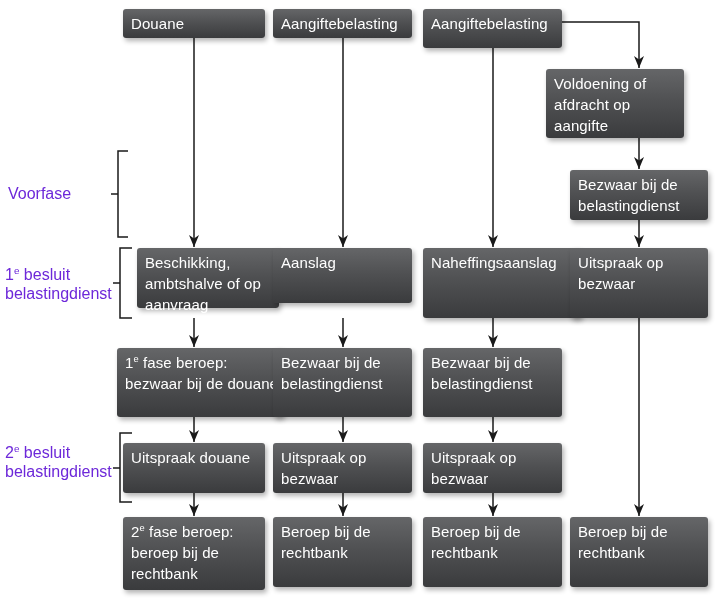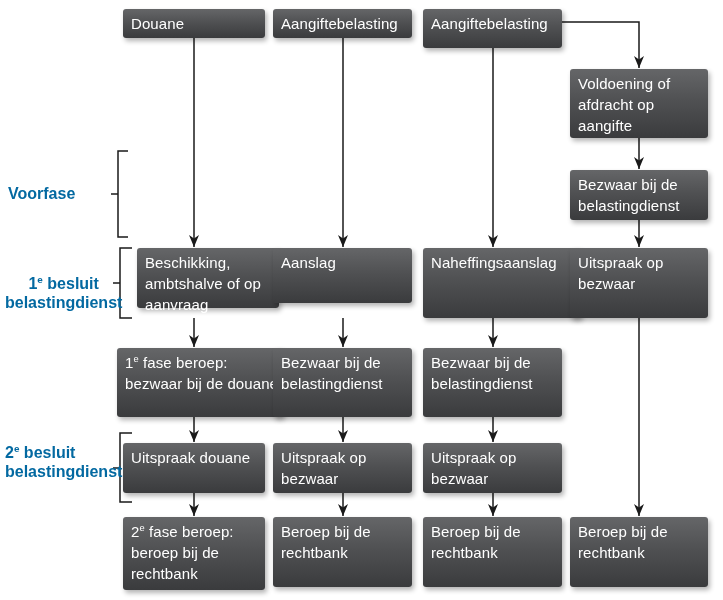--- a/index.html
+++ b/index.html
@@ -29,25 +29,24 @@
     padding: 4px 4px 4px 8px;
     letter-spacing: 0.1px;
   }
   .box sup {
     font-size: 0.62em;
     line-height: 0;
     vertical-align: super;
   }
   .side-label {
     position: absolute;
-    color: #0369a1;
+    color: #6d28d9;
     font-size: 16px;
     line-height: 19px;
     white-space: nowrap;
-    font-weight: bold;
   }
   .side-label sup {
     font-size: 0.62em;
     line-height: 0;
     vertical-align: super;
   }
   .stroke {
     stroke: #1a1a1a;
     stroke-width: 1.5;
     fill: none;
@@ -92,35 +91,35 @@
     <path class="stroke" d="M132,248 H120 V318 H132"></path>
     <path class="stroke" d="M113,283 H120"></path>
     <path class="stroke" d="M132,433 H120 V502 H132"></path>
     <path class="stroke" d="M113,468 H120"></path>
   </svg>
 
   <div class="side-label" style="left:8px; top:184px;">
     <span>Voorfase</span>
   </div>
 
-  <div class="side-label" style="left:5px; top:274px;text-align:center;">
+  <div class="side-label" style="left:5px; top:265px;">
     <div><span>1</span><sup>e</sup><span> besluit</span></div>
     <div>belastingdienst</div>
   </div>
 
   <div class="side-label" style="left:5px; top:443px;">
     <div><span>2</span><sup>e</sup><span> besluit</span></div>
     <div>belastingdienst</div>
   </div>
 
   <div class="box" style="left:123px; top:9px; width:142px; height:29px;">Douane</div>
   <div class="box" style="left:273px; top:9px; width:139px; height:29px;">Aangiftebelasting</div>
   <div class="box" style="left:423px; top:9px; width:139px; height:39px;">Aangiftebelasting</div>
 
-  <div class="box" style="left:570px; top:69px; width:138px; height:69px;">Voldoening of afdracht op aangifte</div>
+  <div class="box" style="left:546px; top:69px; width:138px; height:69px;">Voldoening of afdracht op aangifte</div>
   <div class="box" style="left:570px; top:170px; width:138px; height:50px;">Bezwaar bij de belastingdienst</div>
 
   <div class="box" style="left:137px; top:248px; width:142px; height:60px;">Beschikking, ambtshalve of op aanvraag</div>
   <div class="box" style="left:273px; top:248px; width:139px; height:55px;">Aanslag</div>
   <div class="box" style="left:423px; top:248px; width:158px; height:70px;">Naheffingsaanslag</div>
   <div class="box" style="left:570px; top:248px; width:138px; height:70px;">Uitspraak op bezwaar</div>
 
   <div class="box" style="left:117px; top:348px; width:166px; height:69px;"><span>1</span><sup>e</sup><span> fase beroep: bezwaar bij de douane</span></div>
   <div class="box" style="left:273px; top:348px; width:139px; height:69px;">Bezwaar bij de belastingdienst</div>
   <div class="box" style="left:423px; top:348px; width:139px; height:69px;">Bezwaar bij de belastingdienst</div>

